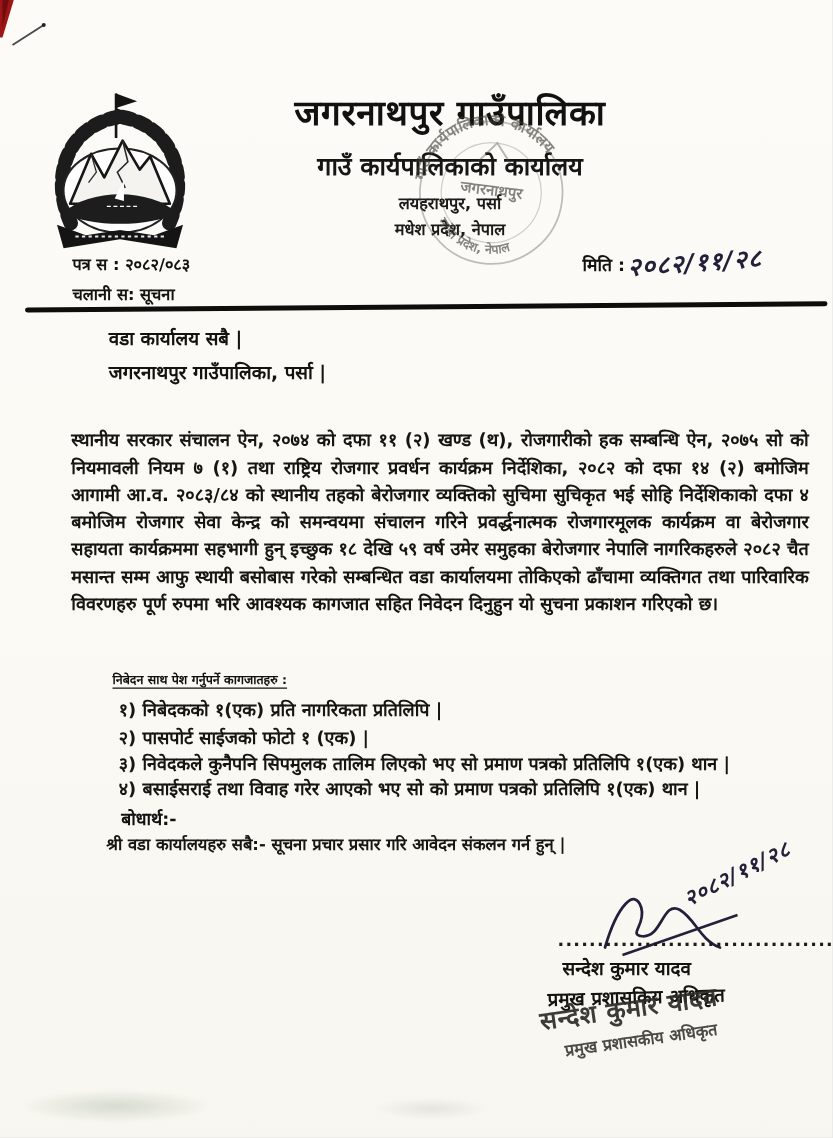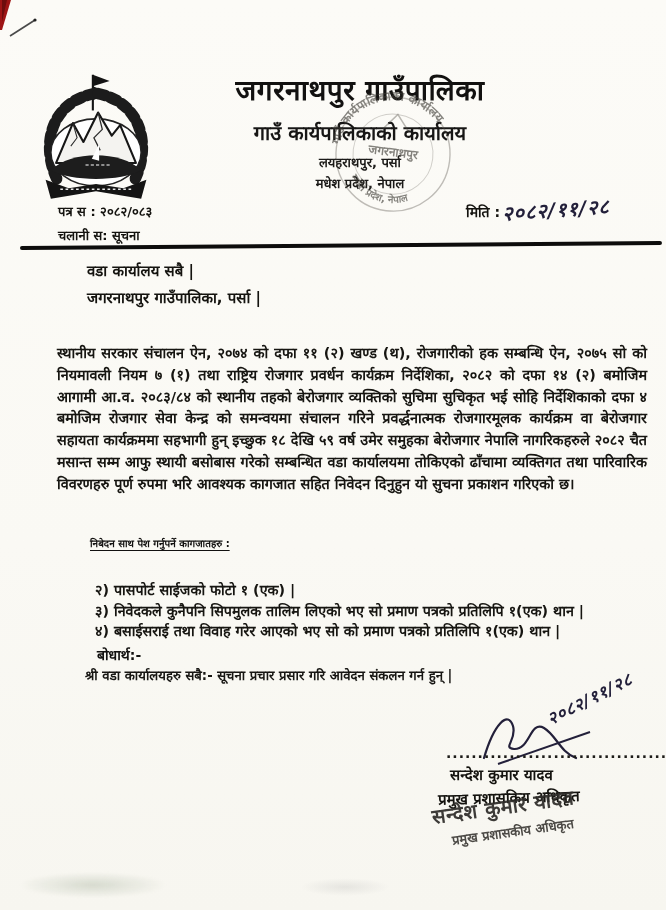--- a/index.html
+++ b/index.html
@@ -131,20 +131,21 @@
 
   <div class="abs divider"></div>
 
   <div class="abs addressee" style="left:87px;top:260px">वडा कार्यालय सबै |</div>
   <div class="abs addressee" style="left:87px;top:287px">जगरनाथपुर गाउँपालिका, पर्सा |</div>
 
 
   <div class="abs body-par">स्थानीय सरकार संचालन ऐन, २०७४ को दफा ११ (२) खण्ड (थ), रोजगारीको हक सम्बन्धि ऐन, २०७५ सो को नियमावली नियम ७ (१) तथा राष्ट्रिय रोजगार प्रवर्धन कार्यक्रम निर्देशिका, २०८२ को दफा १४ (२) बमोजिम आगामी आ.व. २०८३/८४ को स्थानीय तहको बेरोजगार व्यक्तिको सुचिमा सुचिकृत भई सोहि निर्देशिकाको दफा ४ बमोजिम रोजगार सेवा केन्द्र को समन्वयमा संचालन गरिने प्रवर्द्धनात्मक रोजगारमूलक कार्यक्रम वा बेरोजगार सहायता कार्यक्रममा सहभागी हुन् इच्छुक १८ देखि ५९ वर्ष उमेर समुहका बेरोजगार नेपालि नागरिकहरुले २०८२ चैत मसान्त सम्म आफु स्थायी बसोबास गरेको सम्बन्धित वडा कार्यालयमा तोकिएको ढाँचामा व्यक्तिगत तथा पारिवारिक विवरणहरु पूर्ण रुपमा भरि आवश्यक कागजात सहित निवेदन दिनुहुन यो सुचना प्रकाशन गरिएको छ।</div>
 
   <div class="abs doc-heading">निबेदन साथ पेश गर्नुपर्ने कागजातहरु :</div>
+  <div class="abs doc-item" style="top:558px">१) निबेदकको १(एक) प्रति नागरिकता प्रतिलिपि |</div>
   <div class="abs doc-item" style="top:580px">२)  पासपोर्ट साईजको फोटो १ (एक) |</div>
   <div class="abs doc-item" style="top:601px">३) निवेदकले कुनैपनि सिपमुलक तालिम लिएको भए सो प्रमाण पत्रको प्रतिलिपि १(एक) थान |</div>
   <div class="abs doc-item" style="top:621px">४) बसाईसराई तथा विवाह गरेर आएको भए सो को प्रमाण पत्रको प्रतिलिपि १(एक) थान |</div>
 
   <div class="abs cc-heading">बोधार्थ:-</div>
   <div class="abs cc-item" style="top:666px">श्री वडा कार्यालयहरु सबै:- सूचना प्रचार प्रसार गरि आवेदन संकलन गर्न हुन् |</div>
 
   <svg class="abs" style="left:478px;top:702px" width="150" height="70" viewBox="0 0 150 70">
     <path d="M6,56 C16,22 30,8 35,24 C39,38 24,46 36,47 C52,48 52,18 66,26 C78,33 82,50 98,56" fill="none" stroke="#23203a" stroke-width="2.2" stroke-linecap="round"></path>
     <path d="M20,62 L112,30" fill="none" stroke="#23203a" stroke-width="2"></path>

